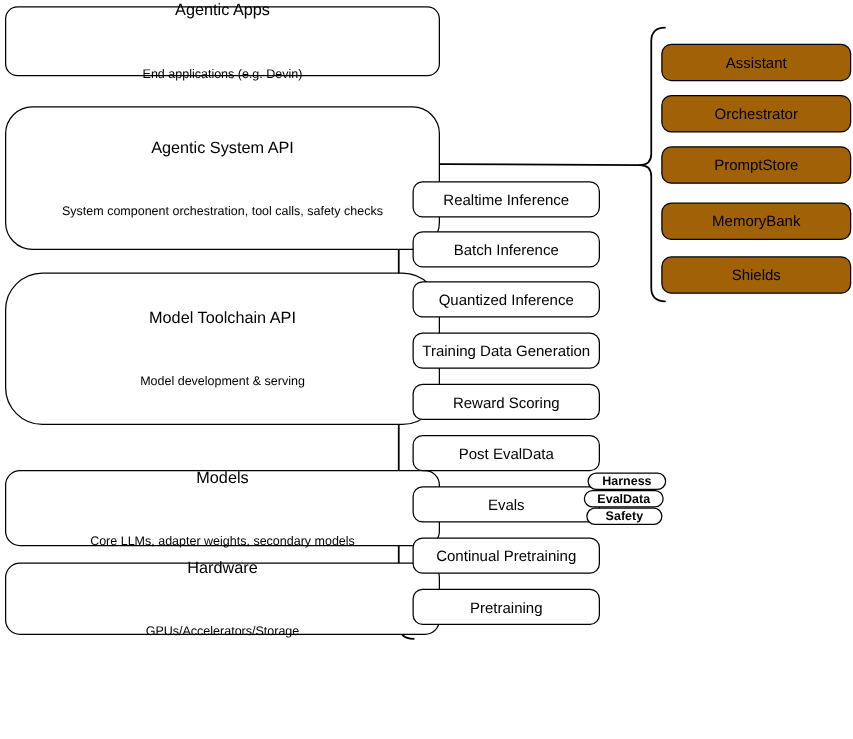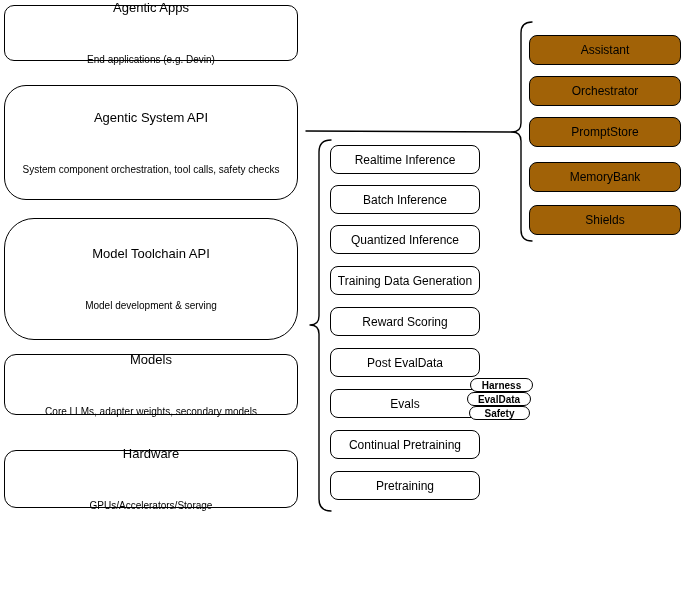--- a/index.html
+++ b/index.html
@@ -3,21 +3,21 @@
 <meta charset="utf-8">
 <style>
   html,body{margin:0;padding:0;background:#ffffff;}
   #stage{
     position:relative;width:682px;height:591px;background:#ffffff;
     font-family:"Liberation Sans", sans-serif;color:#000000;overflow:hidden;
   }
   .overlay{position:absolute;left:0;top:0;pointer-events:none;}
   .overlay path{fill:none;stroke:#000000;stroke-width:1.4;stroke-linecap:round;stroke-linejoin:round;}
   .lbox{
-    position:absolute;left:4px;width:294px;box-sizing:border-box;
+    position:absolute;left:4px;width:348px;box-sizing:border-box;
     border:1.5px solid #000000;background:#ffffff;
     display:flex;flex-direction:column;align-items:center;justify-content:center;
     text-align:center;
     gap:24px;
   }
   .btitle{font-size:13px;line-height:16px;}
   .bsub{font-size:10px;line-height:13px;margin-top:13px;padding:0 10px;}
   .mbox{
     position:absolute;left:330px;width:150px;height:29px;box-sizing:border-box;
     border:1.4px solid #000000;border-radius:8px;background:#ffffff;
@@ -53,21 +53,21 @@
     <div class="bsub">End applications (e.g. Devin)</div>
   </div>
   <div class="lbox" style="top:85px;height:115px;border-radius:22px">
     <div class="btitle">Agentic System API</div>
     <div class="bsub">System component orchestration, tool calls, safety checks</div>
   </div>
   <div class="lbox" style="top:218px;height:122px;border-radius:30px">
     <div class="btitle">Model Toolchain API</div>
     <div class="bsub">Model development &amp; serving</div>
   </div>
-  <div class="lbox" style="top:354px;height:61px;border-radius:12px">
+  <div class="lbox" style="top:376px;height:61px;border-radius:12px">
     <div class="btitle">Models</div>
     <div class="bsub">Core LLMs, adapter weights, secondary models</div>
   </div>
   <div class="lbox" style="top:450px;height:58px;border-radius:12px">
     <div class="btitle">Hardware</div>
     <div class="bsub">GPUs/Accelerators/Storage</div>
   </div>
 
   <div class="mbox" style="top:145px">
     <span>Realtime Inference</span>

